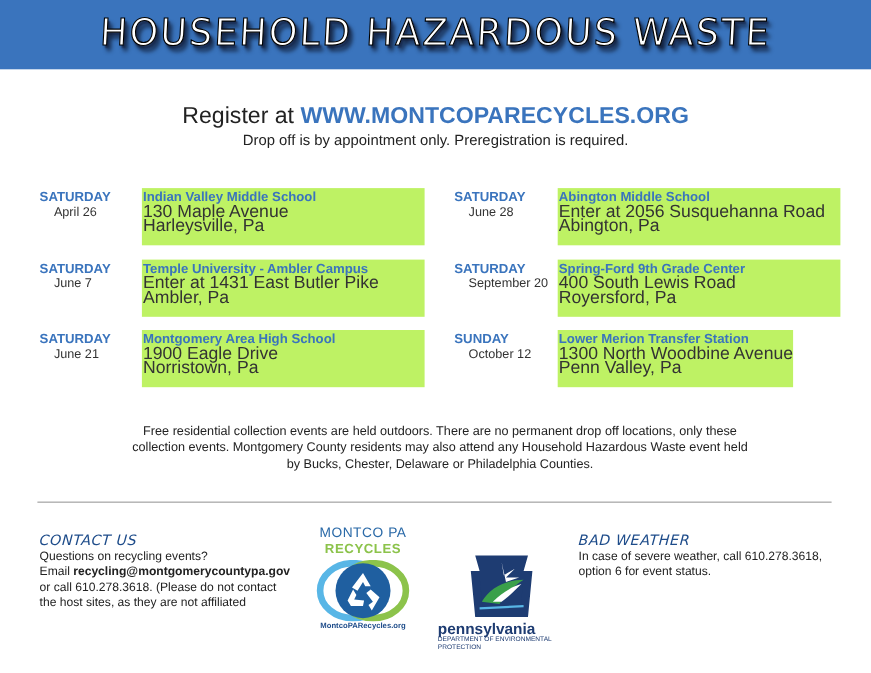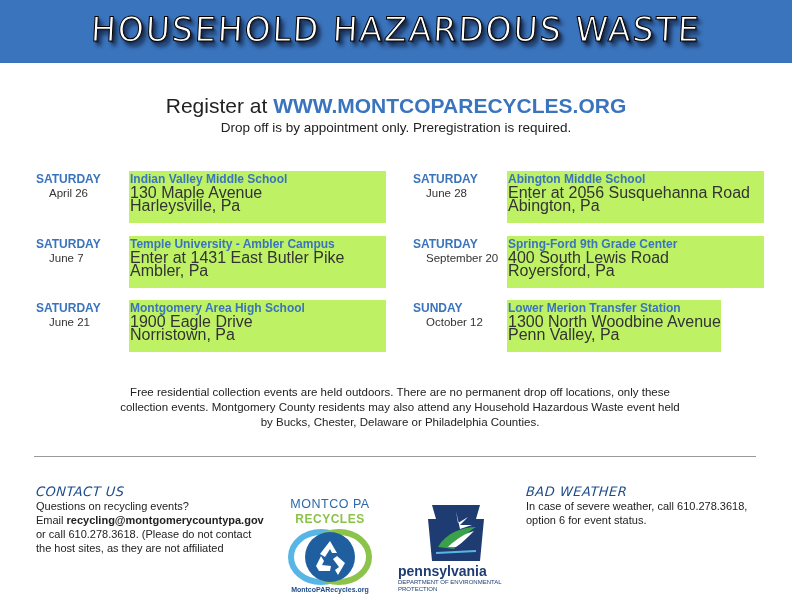--- a/index.html
+++ b/index.html
@@ -66,21 +66,21 @@
   .section-title {
     font-family: "DejaVu Sans", sans-serif; font-size: 13px; color: #1e4c8a;
     letter-spacing: 0.5px; font-style: italic; font-weight: normal;
     transform: skewX(-4deg);
   }
   .contact p, .weather p { font-size: 11px; line-height: 14px; color: #222; }
   .contact .email { font-weight: bold; }
 
   .weather { position: absolute; left: 526px; top: 484px; width: 240px; }
 
-  .logo-montco { position: absolute; left: 280px; top: 478px; width: 100px; height: 100px; text-align: center; margin-top: 20px; }
+  .logo-montco { position: absolute; left: 280px; top: 478px; width: 100px; height: 100px; text-align: center; }
   .logo-montco .l1 { font-size: 12.5px; color: #2b6aa8; letter-spacing: 0.5px; line-height: 13px; }
   .logo-montco .l2 { font-size: 12px; font-weight: bold; color: #8cc34b; letter-spacing: 0.5px; line-height: 17px; }
   .logo-montco .url { font-size: 7px; font-weight: bold; color: #1e4c8a; margin-top: 1px; }
 
   .logo-pa { position: absolute; left: 398px; top: 500px; width: 116px; height: 100px; text-align: left; }
   .logo-pa .name { font-size: 14px; font-weight: bold; color: #1e3c72; line-height: 15px; margin-top: 1px; }
   .logo-pa .dept { font-size: 6px; color: #1e3c72; line-height: 7px; }
 </style>
 </head>
 <body>

